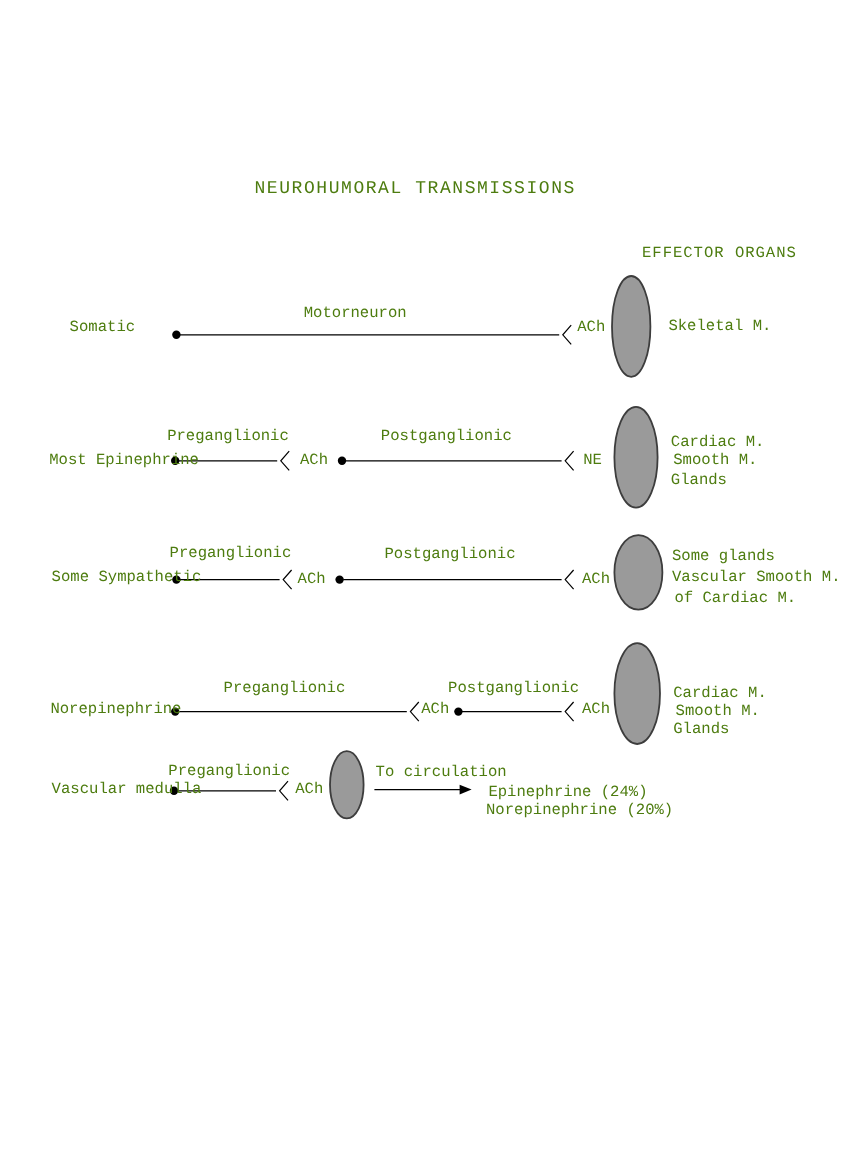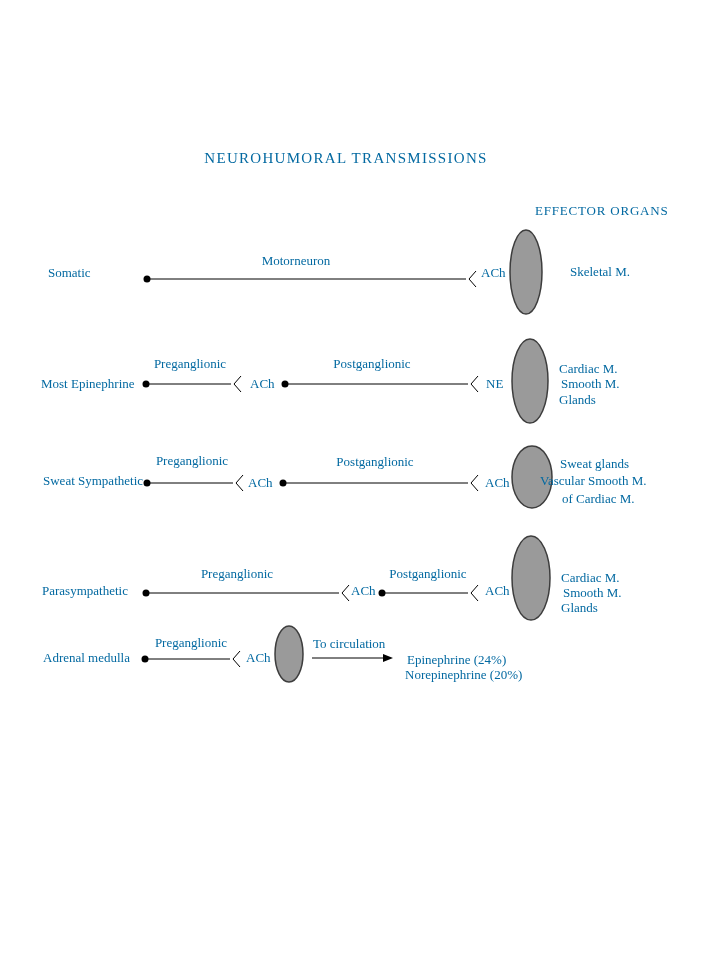--- a/index.html
+++ b/index.html
@@ -1,22 +1,22 @@
 <!DOCTYPE html>
 <html><head>
 <meta charset="utf-8">
 <style>
   html, body { margin: 0; padding: 0; background: #ffffff; }
   #page {
     position: relative;
     width: 719px;
     height: 850px;
     background: #ffffff;
-    font-family: Liberation Serif, serif;
-    color: #0369a1;
+    font-family: Liberation Mono, monospace;
+    color: #4d7c0f;
     overflow: hidden;
   }
   #gfx { position: absolute; top: 0; left: 0; }
   #gfx line, #gfx polyline { stroke: #000000; stroke-width: 1; fill: none; }
   #gfx circle { fill: #000000; stroke: none; }
   #gfx ellipse { stroke-width: 1.5; }
   #gfx .arrowhead { fill: #000000; stroke: none; }
   .lbl {
     position: absolute;
     font-size: 13px;
@@ -77,52 +77,52 @@
       <polyline points="240,651 233,659 240,667"></polyline>
       <ellipse cx="289" cy="654" rx="14" ry="28" fill="#9a9a9a" stroke="#3d3d3d"></ellipse>
       <line x1="312" y1="658" x2="384" y2="658"></line>
       <polygon class="arrowhead" points="393,658 383,654 383,662"></polygon>
     </g>
   </svg>
 
   <div class="lbl ttl ctr" style="left:346px; top:151px;">NEUROHUMORAL TRANSMISSIONS</div>
   <div class="lbl hdr" style="left:535px; top:204px;">EFFECTOR ORGANS</div>
 
-  <div class="lbl" style="left:48px; top:266px;">Somatic</div>
+  <div class="lbl" style="left:58px; top:266px;">Somatic</div>
   <div class="lbl ctr" style="left:296px; top:254px;">Motorneuron</div>
   <div class="lbl" style="left:481px; top:266px;">ACh</div>
-  <div class="lbl" style="left:557px; top:265px;margin-left:13px;">Skeletal M.</div>
+  <div class="lbl" style="left:557px; top:265px;">Skeletal M.</div>
 
   <div class="lbl" style="left:41px; top:377px;">Most Epinephrine</div>
   <div class="lbl ctr" style="left:190px; top:357px;">Preganglionic</div>
   <div class="lbl" style="left:250px; top:377px;">ACh</div>
   <div class="lbl ctr" style="left:372px; top:357px;">Postganglionic</div>
   <div class="lbl" style="left:486px; top:377px;text-align:right;">NE</div>
   <div class="lbl" style="left:559px; top:362px;">Cardiac M.</div>
   <div class="lbl" style="left:561px; top:377px;">Smooth M.</div>
   <div class="lbl" style="left:559px; top:393px;">Glands</div>
 
-  <div class="lbl" style="left:43px; top:474px;">Sweat Sympathetic</div>
+  <div class="lbl" style="left:43px; top:474px;">Some Sympathetic</div>
   <div class="lbl ctr" style="left:192px; top:454px;">Preganglionic</div>
   <div class="lbl" style="left:248px; top:476px;">ACh</div>
   <div class="lbl ctr" style="left:375px; top:455px;">Postganglionic</div>
   <div class="lbl" style="left:485px; top:476px;">ACh</div>
-  <div class="lbl" style="left:560px; top:457px;">Sweat glands</div>
-  <div class="lbl" style="left:540px; top:474px;">Vascular Smooth M.</div>
+  <div class="lbl" style="left:560px; top:457px;">Some glands</div>
+  <div class="lbl" style="left:560px; top:474px;">Vascular Smooth M.</div>
   <div class="lbl" style="left:562px; top:492px;">of Cardiac M.</div>
 
-  <div class="lbl" style="left:42px; top:584px;">Parasympathetic</div>
+  <div class="lbl" style="left:42px; top:584px;">Norepinephrine</div>
   <div class="lbl ctr" style="left:237px; top:567px;">Preganglionic</div>
   <div class="lbl" style="left:351px; top:584px;">ACh</div>
   <div class="lbl ctr" style="left:428px; top:567px;">Postganglionic</div>
   <div class="lbl" style="left:485px; top:584px;">ACh</div>
   <div class="lbl" style="left:561px; top:571px;">Cardiac M.</div>
   <div class="lbl" style="left:563px; top:586px;">Smooth M.</div>
   <div class="lbl" style="left:561px; top:601px;">Glands</div>
 
-  <div class="lbl" style="left:43px; top:651px;">Adrenal medulla</div>
+  <div class="lbl" style="left:43px; top:651px;">Vascular medulla</div>
   <div class="lbl ctr" style="left:191px; top:636px;">Preganglionic</div>
   <div class="lbl" style="left:246px; top:651px;">ACh</div>
   <div class="lbl" style="left:313px; top:637px;">To circulation</div>
   <div class="lbl" style="left:407px; top:653px;">Epinephrine (24%)</div>
   <div class="lbl" style="left:405px; top:668px;">Norepinephrine (20%)</div>
 
 </div>
 
 </body></html>

